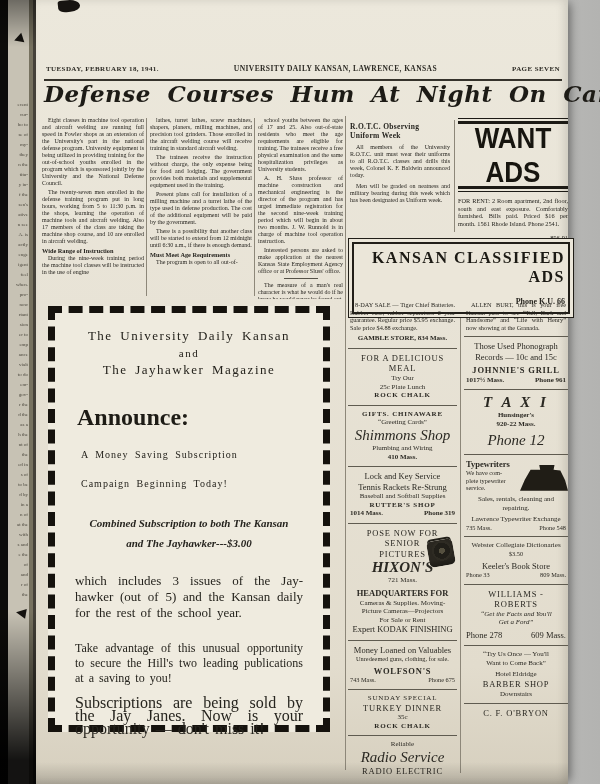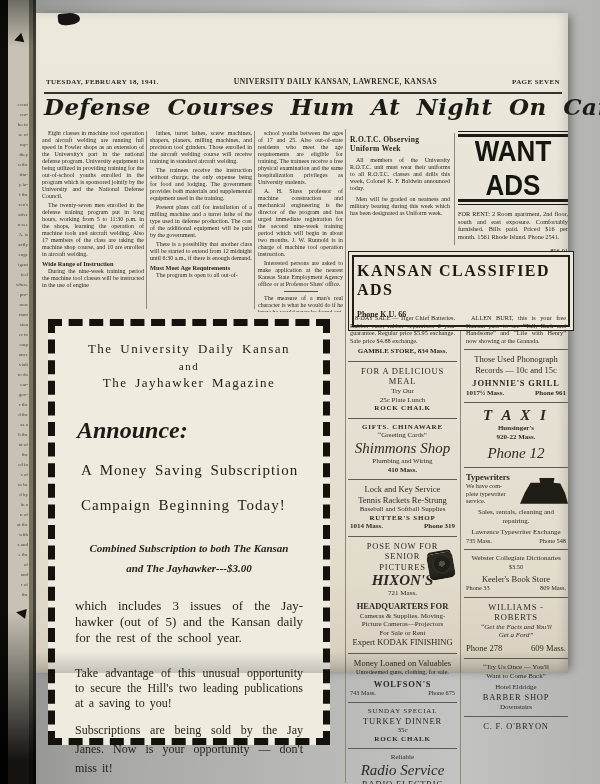--- a/index.html
+++ b/index.html
@@ -10,21 +10,21 @@
   .edge{position:absolute;left:0;top:0;width:36px;height:784px;
     background:linear-gradient(90deg,#0d0c0a 0 8px,#c7c2b4 8px 29px,#76715f 29px 33px,#46423a 33px 36px);}
   .edge:after{content:"";position:absolute;inset:0;
     background:linear-gradient(180deg,rgba(0,0,0,.45) 0,rgba(0,0,0,0) 6%,rgba(0,0,0,0) 78%,rgba(0,0,0,.9) 97%);}
   .edge-frags{position:absolute;left:8px;top:100px;width:20px;text-align:right;
     font-size:5px;line-height:10px;color:#4a463c;overflow:hidden;height:580px;}
   .edge-mark{position:absolute;width:0;height:0;border-style:solid;}
   .edge-mark.m1{left:14px;top:34px;border-width:5px 9px 5px 0;border-color:transparent #14120f transparent transparent;transform:rotate(-18deg);}
   .edge-mark.m2{left:16px;top:608px;border-width:5px 10px 5px 0;border-color:transparent #14120f transparent transparent;transform:rotate(10deg);}
   
-  .page{position:absolute;left:36px;top:13px;width:532px;height:660px;
+  .page{position:absolute;left:36px;top:0;width:532px;height:784px;
     background:linear-gradient(180deg,#ece8dc 0,#e8e3d6 40%,#e2dccd 85%,#d6cfbe 100%);
     box-shadow:inset -4px 0 8px rgba(0,0,0,.12), 5px 0 9px -3px rgba(0,0,0,.45);}
   .page:after{content:"";position:absolute;left:0;right:0;bottom:0;height:22px;
     background:linear-gradient(180deg,rgba(0,0,0,0),rgba(0,0,0,.18));}
   .ink-blob{position:absolute;left:22px;top:0;width:22px;height:12px;background:#171411;
     border-radius:20% 60% 50% 40%;transform:rotate(-6deg);}
   .masthead{position:absolute;left:10px;right:8px;top:64px;display:flex;align-items:baseline;
     font-size:7px;font-weight:bold;letter-spacing:.4px;color:#2c2a24;}
   .masthead .mid{flex:1;text-align:center;font-size:7.5px;}
   .mast-rule{position:absolute;left:8px;right:6px;top:79px;border-top:2px solid #35322b;}
@@ -52,21 +52,21 @@
   
   .wantads{position:absolute;left:422px;top:118px;width:110px;}
   .wa-rule{border-top:1.5px solid #1c1a15;border-bottom:3px solid #1c1a15;height:2px;}
   .wa-rule.bot{border-top:3px solid #1c1a15;border-bottom:1.5px solid #1c1a15;}
   .wa-title{font-family:"Liberation Sans",sans-serif;font-weight:bold;font-size:26px;
     letter-spacing:0;text-align:center;line-height:30px;transform:scaleY(1.12);color:#17150f;margin:1px 0;}
   .wa-ad{font-size:6.3px;line-height:7.6px;text-align:justify;margin-top:5px;}
   .wa-ref{font-size:6.3px;text-align:right;margin-top:1px;}
   
   .cbox{position:absolute;left:312px;top:238px;width:218px;border:1px solid #211e18;padding:3px;background:#ebe6d9;}
-  .cbox-inner{border:2px solid #211e18;padding:5px 3px 6px;text-align:left;}
+  .cbox-inner{border:2px solid #211e18;padding:5px 3px 6px;text-align:right;}
   .cbox-title{font-size:16px;font-weight:bold;letter-spacing:1.5px;transform:scaleY(1.1);color:#1c1a14;}
   .cbox-phone{font-size:8px;font-weight:bold;margin-top:12px;}
   
   .ccol{position:absolute;top:297px;height:478px;overflow:hidden;}
   .ccol.left{left:312px;width:109px;}
   .ccol.right{left:428px;width:104px;}
   .c-ad{position:relative;border-bottom:1px solid #5f5b50;padding:4px 2px 5px;}
   .c-ad:last-child{border-bottom:none;}
   .cl{font-size:7.5px;line-height:9px;text-align:center;color:#2b2923;}
   .xs{font-size:6.3px;line-height:7.6px;}
@@ -88,26 +88,26 @@
     linear-gradient(180deg,#2a2720 0 70%,#1c1a15 100%);
     border-radius:5px;transform:rotate(-10deg);box-shadow:0 -3px 0 -1px #211f19;}
   .typewriter-icon{right:0;top:10px;width:48px;height:26px;background:#201d16;
     clip-path:polygon(0 100%,10% 58%,22% 20%,42% 20%,40% 0,72% 0,70% 20%,84% 22%,94% 60%,100% 100%);}
   
   .promo{position:absolute;left:12px;top:306px;width:282px;height:426px;
     border:7px dashed #15120d;background:#efebdf;box-sizing:border-box;}
   .promo-in{padding:12px 16px 0;}
   .promo .pub{text-align:center;font-size:13px;letter-spacing:1.5px;word-spacing:3px;color:#24221c;margin:3px 0;}
   .promo .conj{font-size:11px;}
-  .announce{font-size:24px;font-weight:bold;font-style:italic;margin:26px 0 0 6px;color:#1e1c16;}
-  .camp{font-size:15px;letter-spacing:1px;word-spacing:3px;margin:18px 0 0 10px;color:#24221c;}
+  .announce{font-size:24px;font-weight:bold;margin:26px 0 0 6px;color:#1e1c16;}
+  .camp{font-size:10px;letter-spacing:1px;word-spacing:3px;margin:18px 0 0 10px;color:#24221c;}
   .combined{font-size:11px;font-weight:bold;font-style:italic;text-align:center;margin-top:24px;line-height:20px;}
   .pbody{font-size:13px;line-height:16px;text-align:justify;margin:20px 4px 0;word-spacing:2px;color:#26241e;}
   .pbody.b2{font-size:12px;line-height:15px;}
-  .pbody.b3{font-size:12px;line-height:19px;margin-top:10px;}
+  .pbody.b3{font-size:16px;line-height:13px;margin-top:10px;}
 </style>
 </head>
 <body>
 
 <div class="screen">
 
   <div class="edge">
     <div class="edge-frags">
         <div>ecent</div>
         <div>cur-</div>

